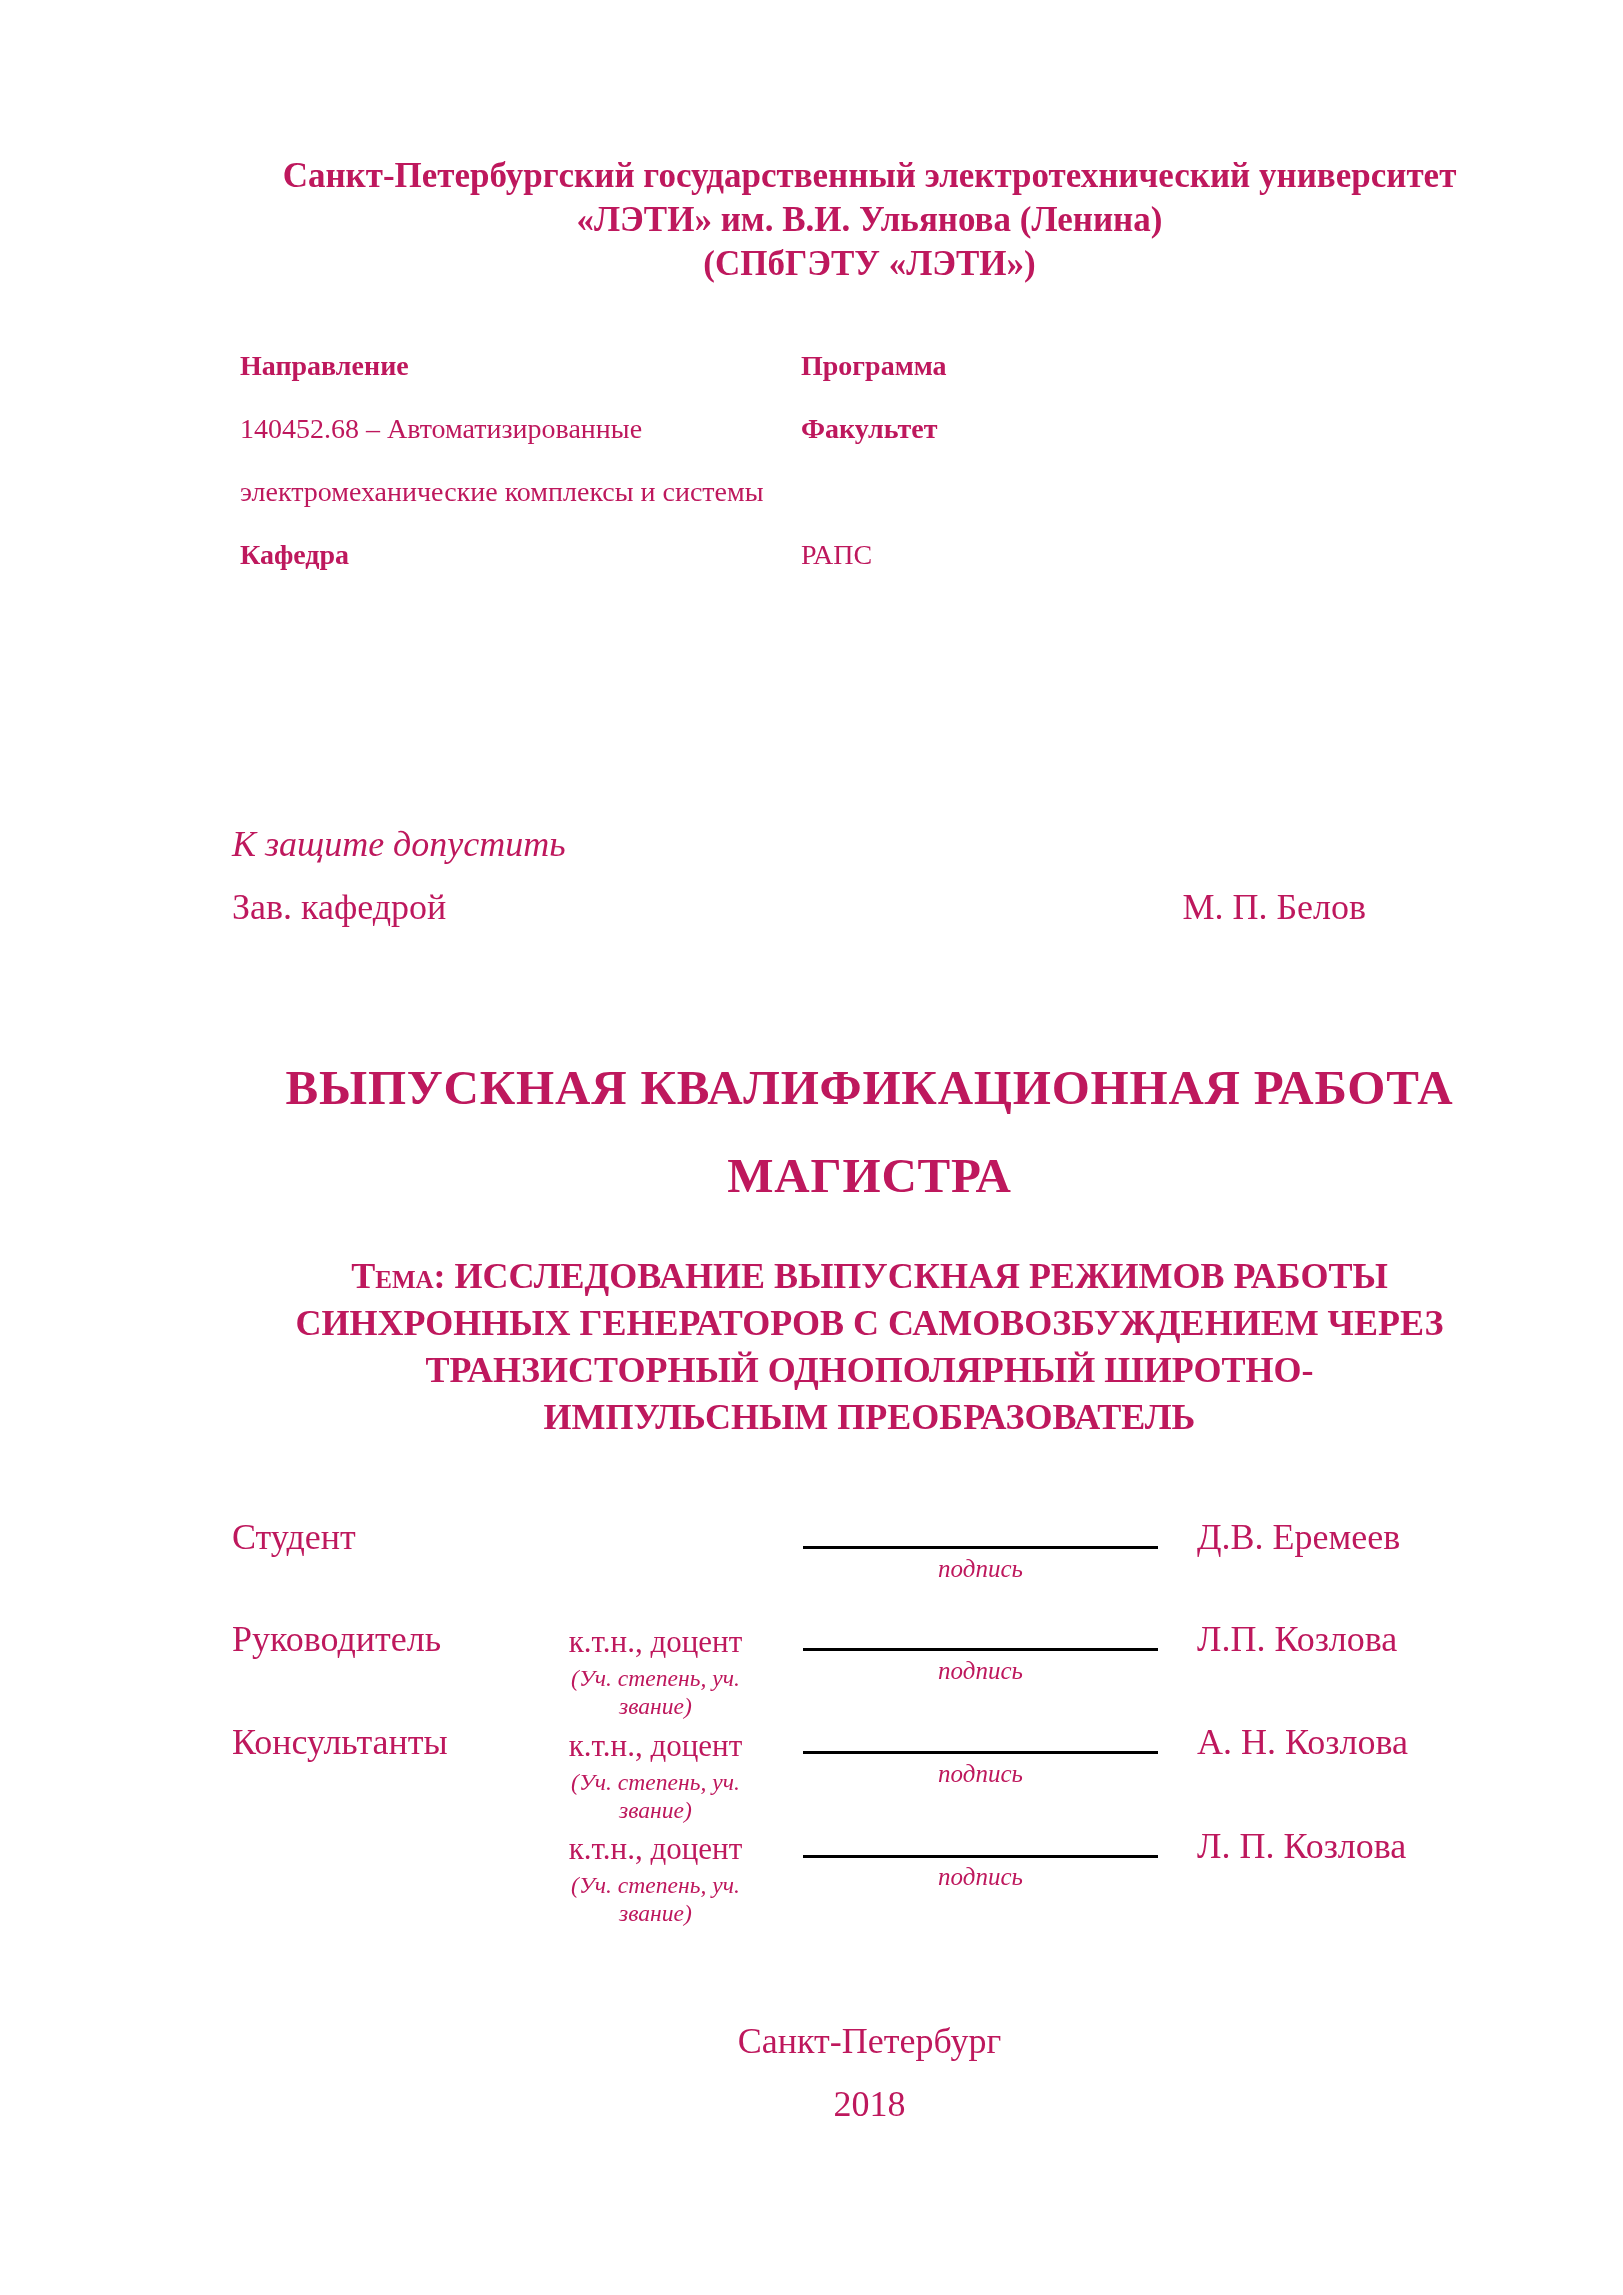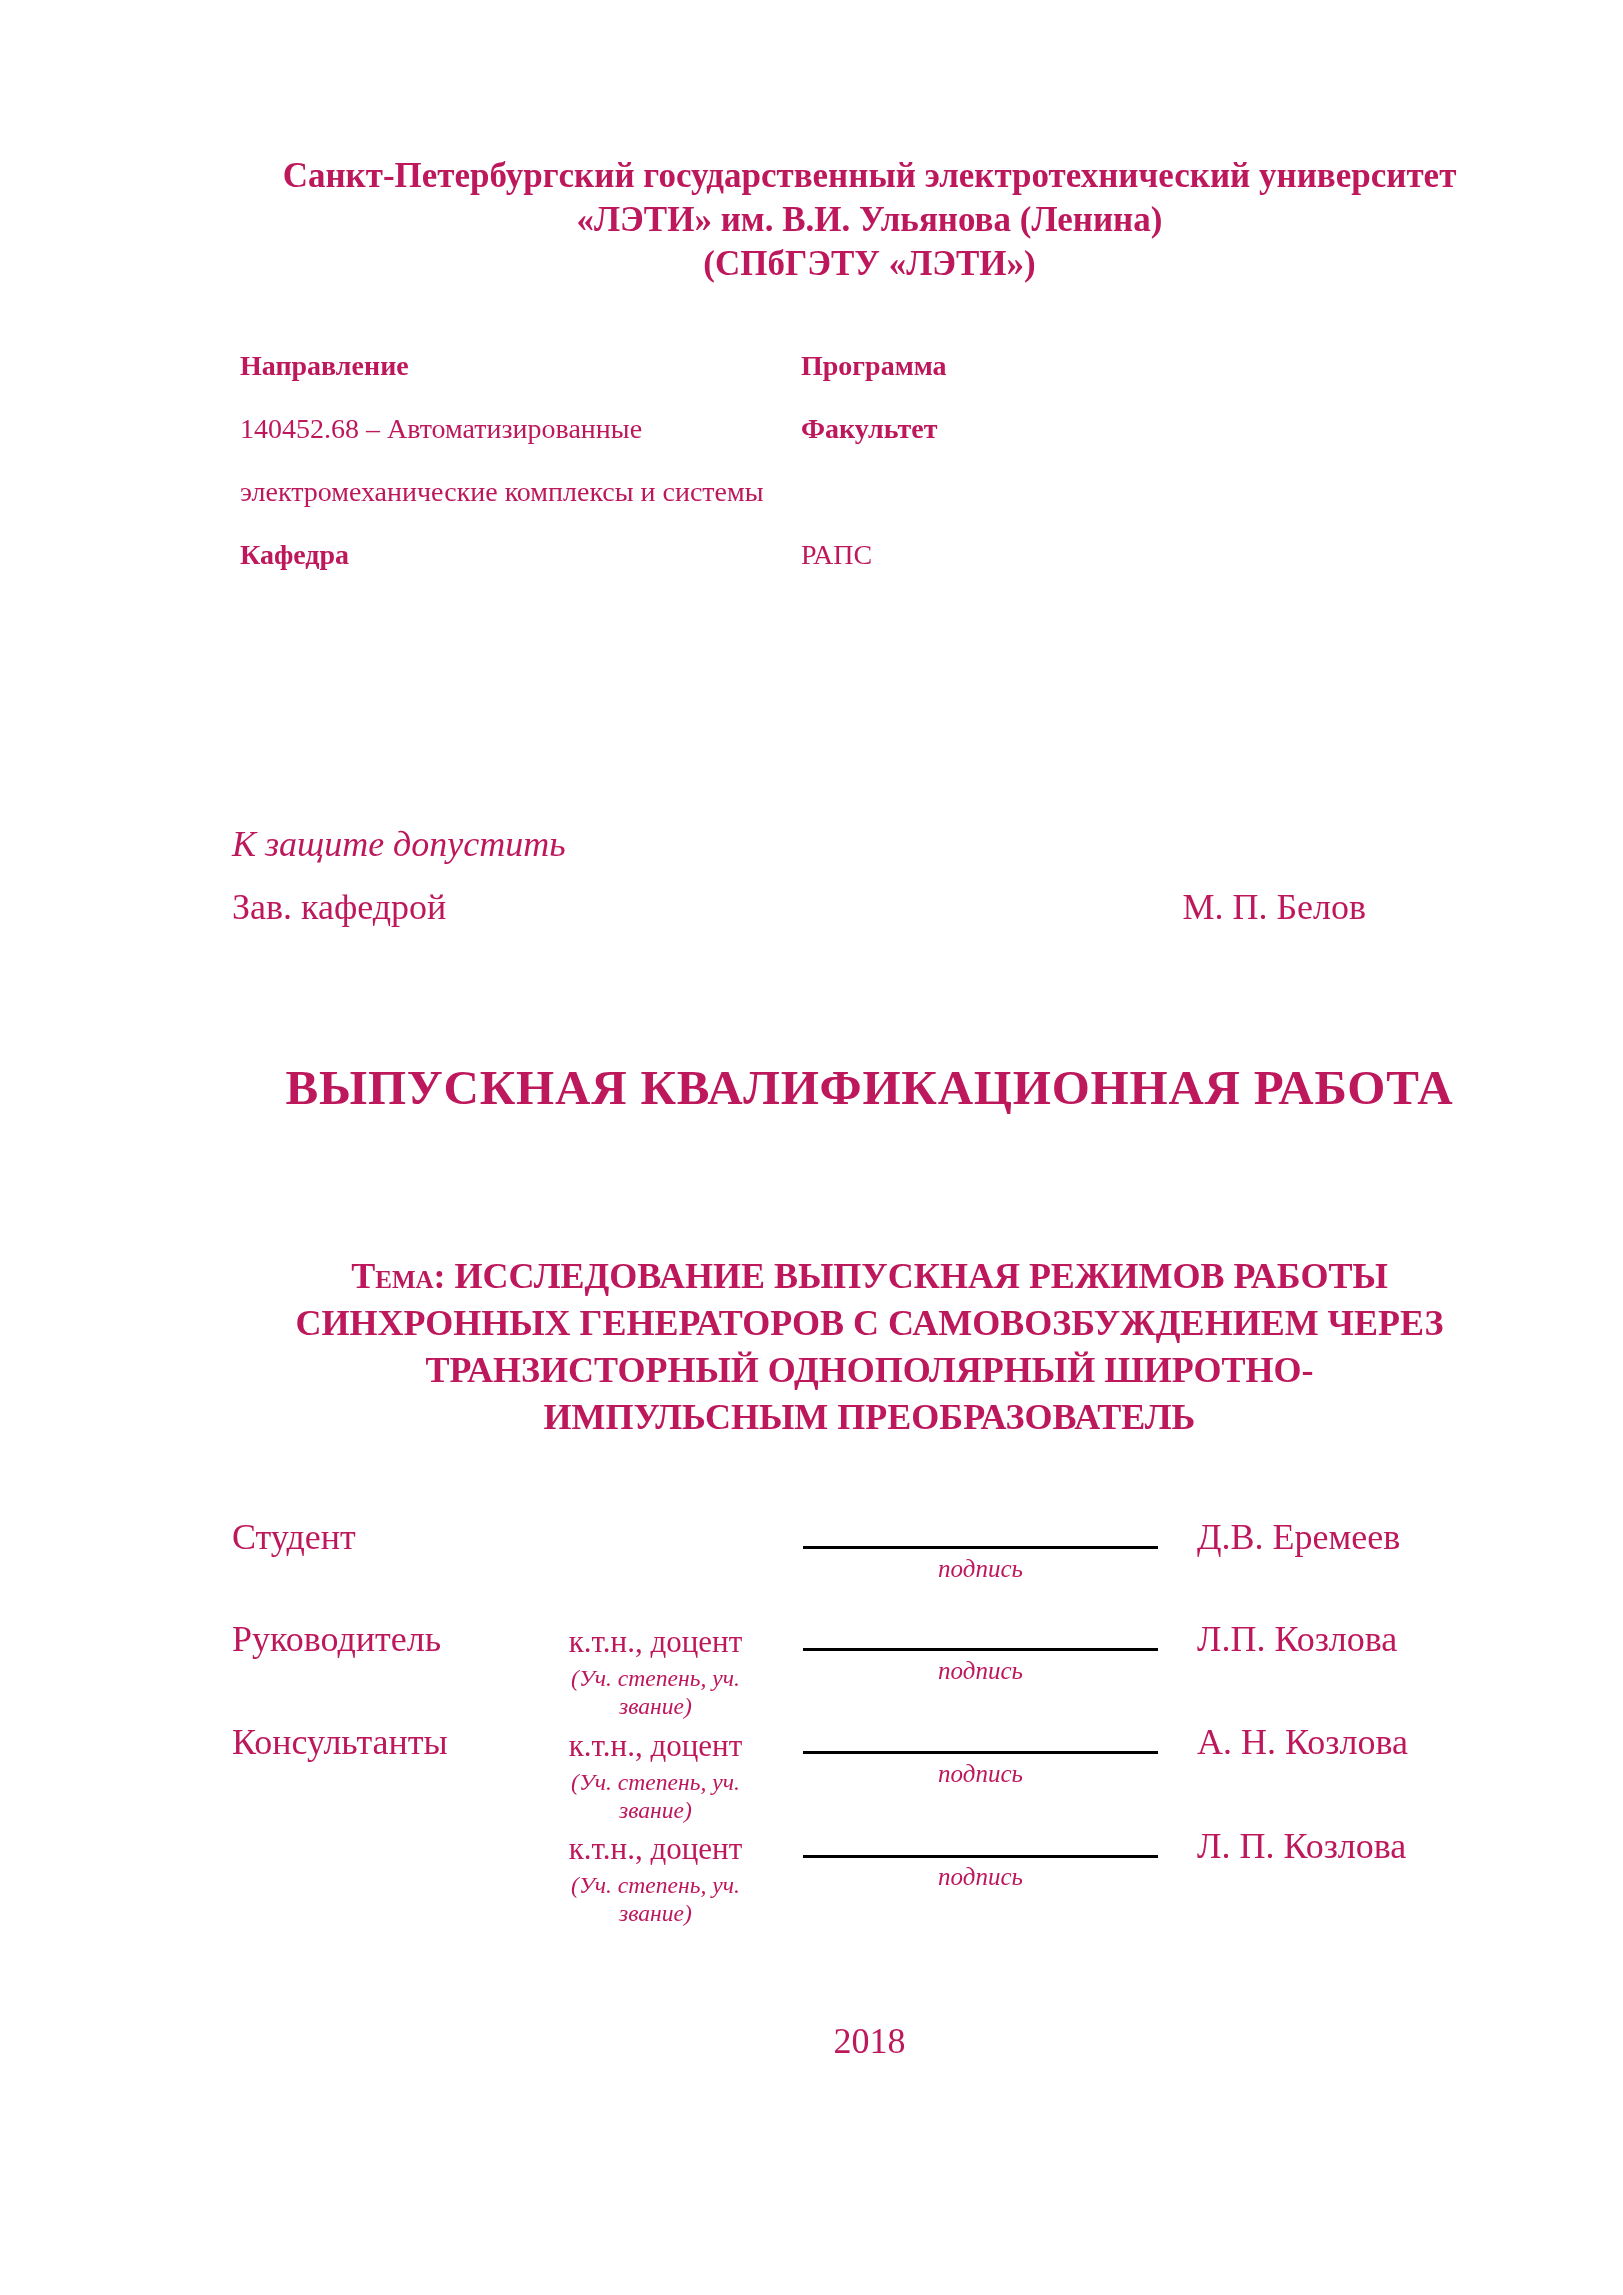--- a/index.html
+++ b/index.html
@@ -123,20 +123,21 @@
   <section class="admit">
     <div class="admit-line">К защите допустить</div>
     <div class="admit-row">
       <span>Зав. кафедрой</span>
       <span>М. П. Белов</span>
     </div>
   </section>
 
   <section class="centered-box big-title">
     <div>ВЫПУСКНАЯ КВАЛИФИКАЦИОННАЯ РАБОТА</div>
+    <div>МАГИСТРА</div>
   </section>
 
   <section class="centered-box topic">Тема: ИССЛЕДОВАНИЕ ВЫПУСКНАЯ РЕЖИМОВ РАБОТЫ
 СИНХРОННЫХ ГЕНЕРАТОРОВ С САМОВОЗБУЖДЕНИЕМ ЧЕРЕЗ
 ТРАНЗИСТОРНЫЙ ОДНОПОЛЯРНЫЙ ШИРОТНО-
 ИМПУЛЬСНЫМ ПРЕОБРАЗОВАТЕЛЬ</section>
 
   <section class="sigs">
 
     <div class="sig-row">
@@ -184,17 +185,18 @@
       <div class="sig-linecell">
         <div class="sig-line"></div>
         <div class="sig-caption">подпись</div>
       </div>
       <div class="sig-name">Л. П. Козлова</div>
     </div>
 
   </section>
 
   <footer class="centered-box footer">
+    <div>Санкт-Петербург</div>
     <div>2018</div>
   </footer>
 
 </div>
 
 
 </body></html>

